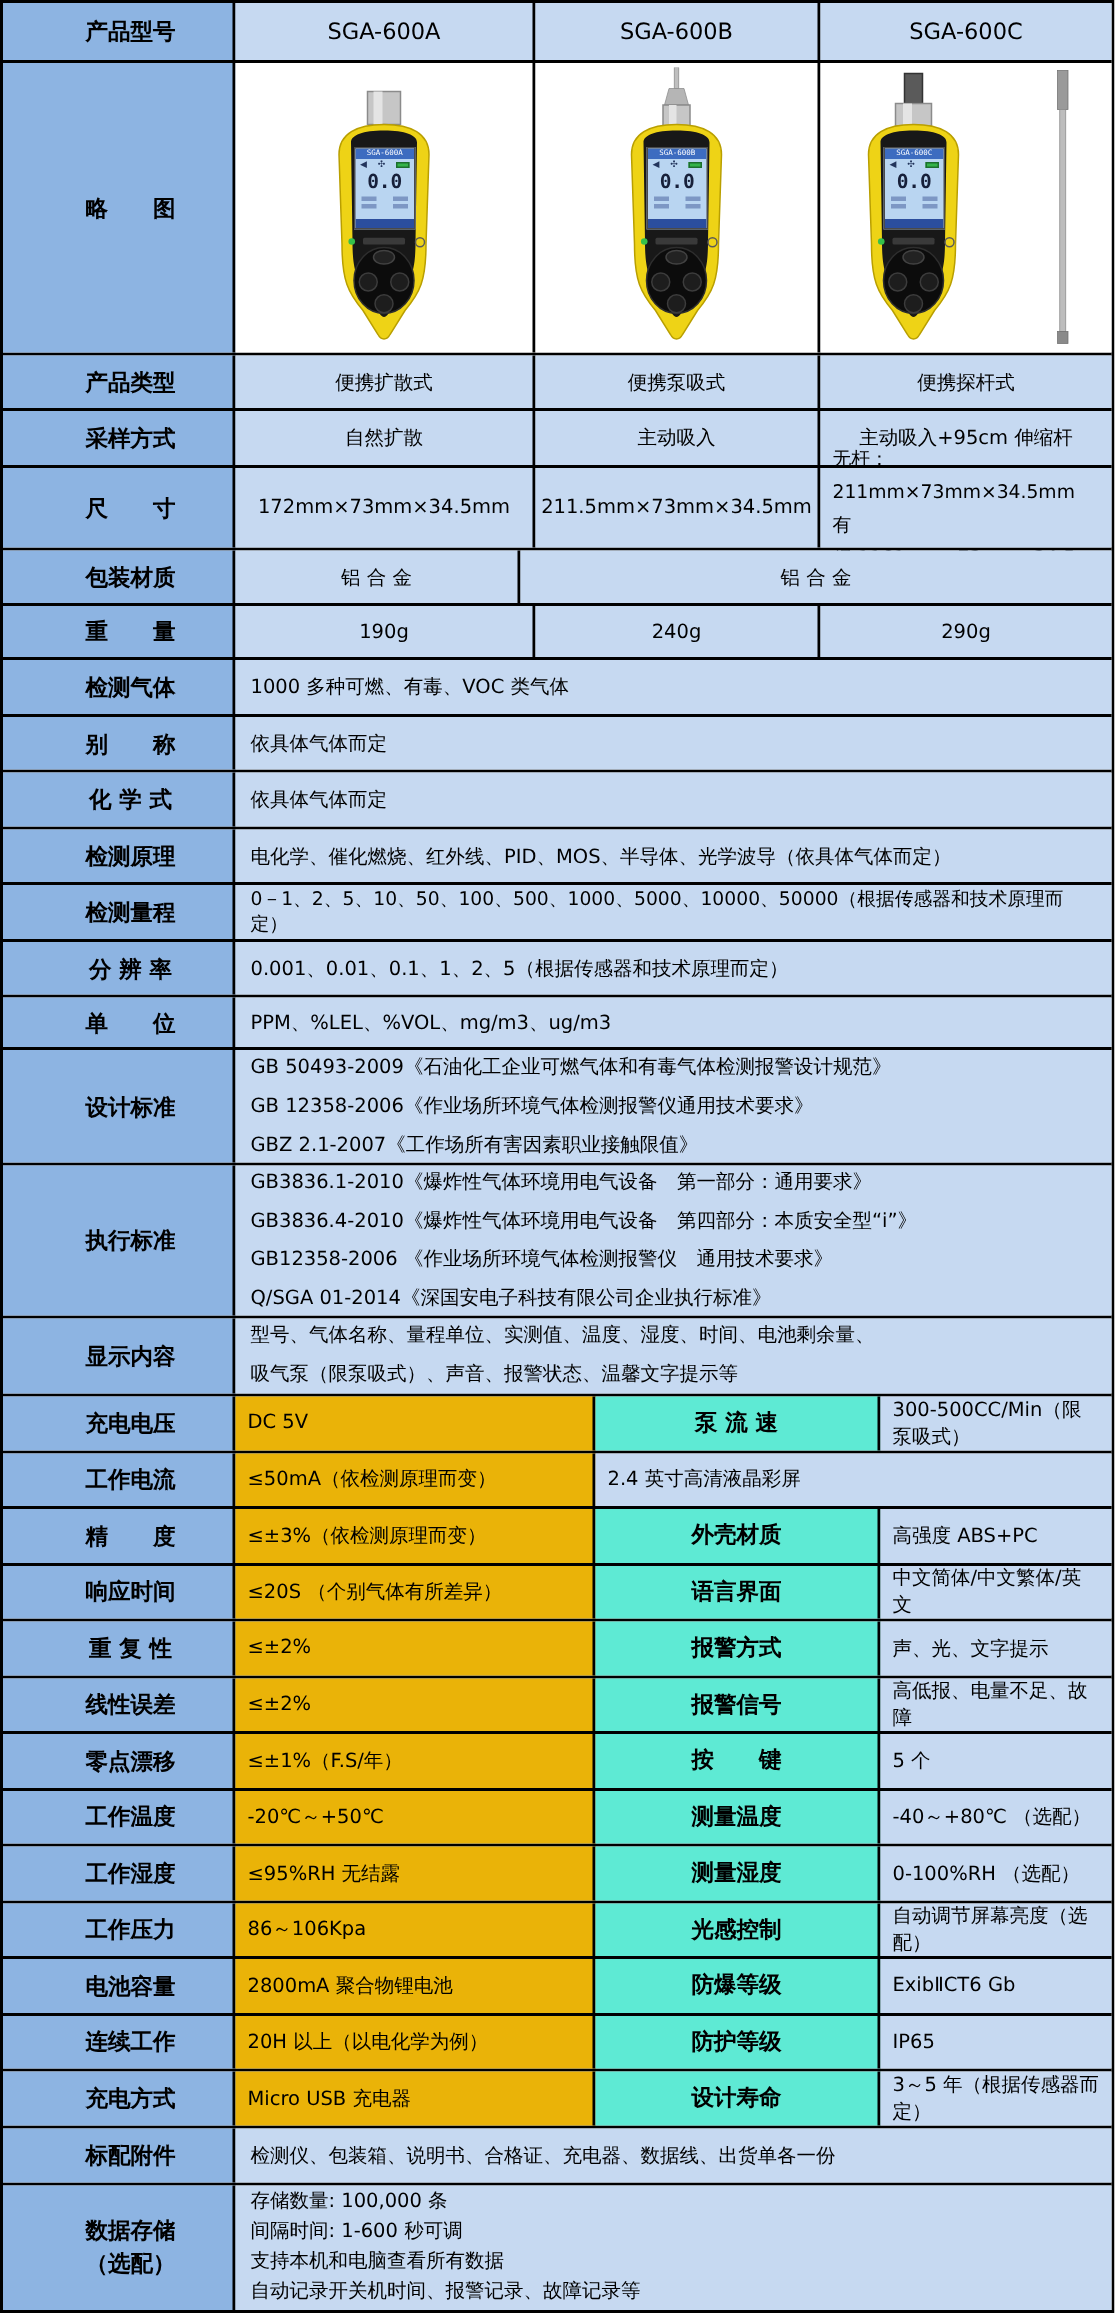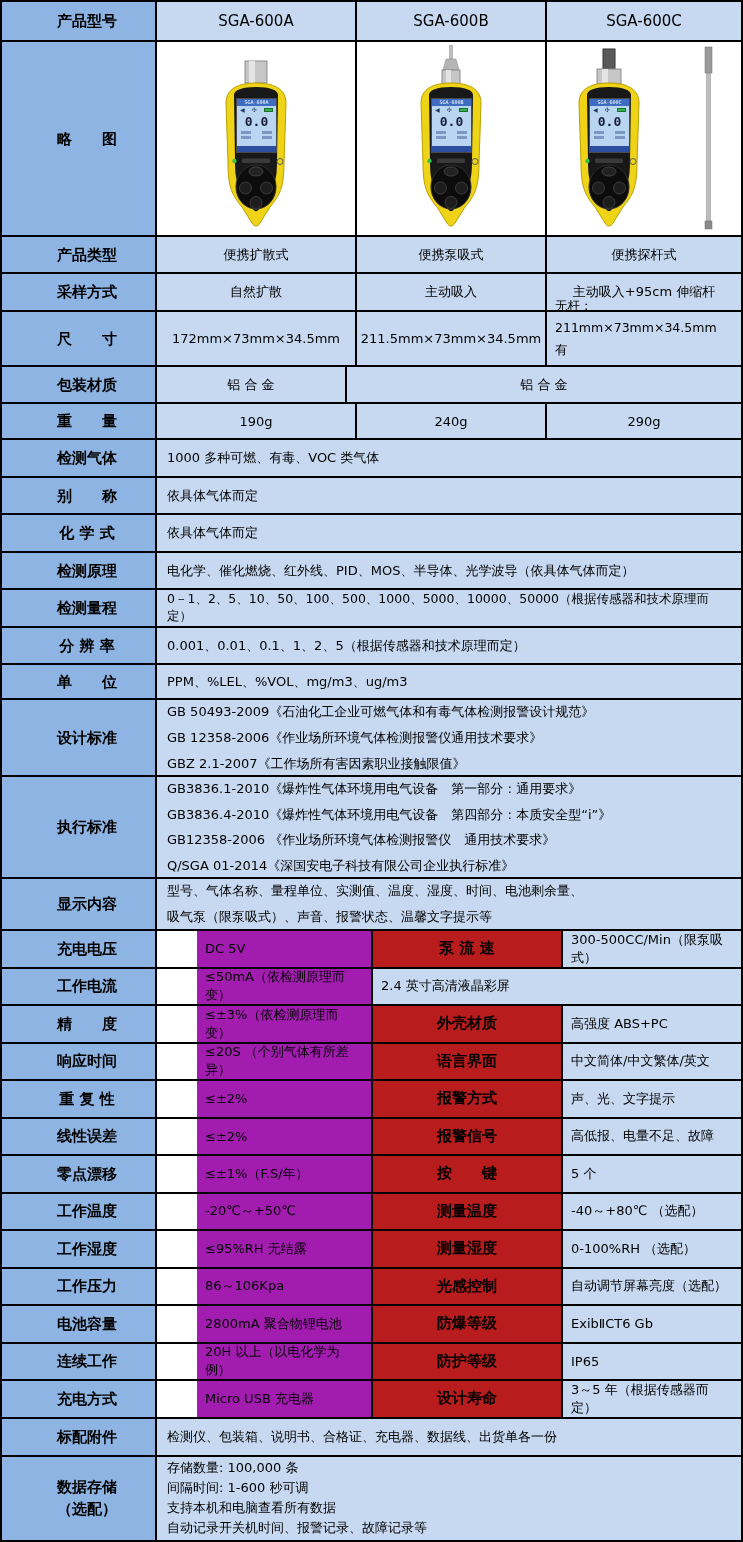--- a/index.html
+++ b/index.html
@@ -17,22 +17,22 @@
   .c2{width:190px;border-right:2px solid #000;}
   .c3{flex:1;}
   .vc{background:#C6D9F1;font-size:13px;justify-content:center;text-align:center;white-space:pre-line;}
   .vc.left{justify-content:flex-start;text-align:left;padding:0 8px;line-height:22px;}
   
   .full{flex:1;background:#C6D9F1;font-size:13px;padding:0 10px;white-space:pre-line;}
   .lh26{line-height:26px;}
   .lh25{line-height:25.5px;}
   .lh20{line-height:20px;}
   
-  .pv{width:176px;background:#a21caf;border-right:2px solid #000;font-size:13px;padding:0 8px;margin-left:40px;}
-  .pl{width:190px;background:#b91c1c;border-right:2px solid #000;justify-content:center;
+  .pv{width:240px;background:#eab308;border-right:2px solid #000;font-size:13px;padding:0 8px;}
+  .pl{width:190px;background:#5eead4;border-right:2px solid #000;justify-content:center;
       font-weight:bold;font-size:15px;white-space:pre-line;text-align:center;}
   .pr{flex:1;background:#C6D9F1;font-size:13px;padding:0 8px;}
   
   .img{background:#FFFFFF;justify-content:center;align-items:center;position:relative;}
   .device{position:relative;width:120px;height:188px;}
   .device.wide{width:190px;}
   .device svg{position:absolute;left:0;top:0;}
   .screen{position:absolute;left:40px;top:53px;width:41px;height:55px;background:#B9D5F1;
           border:1px solid #4a4a4a;overflow:hidden;}
   .scr-top{height:7px;background:#3D6CC0;color:#fff;font-size:5px;line-height:7px;text-align:center;

